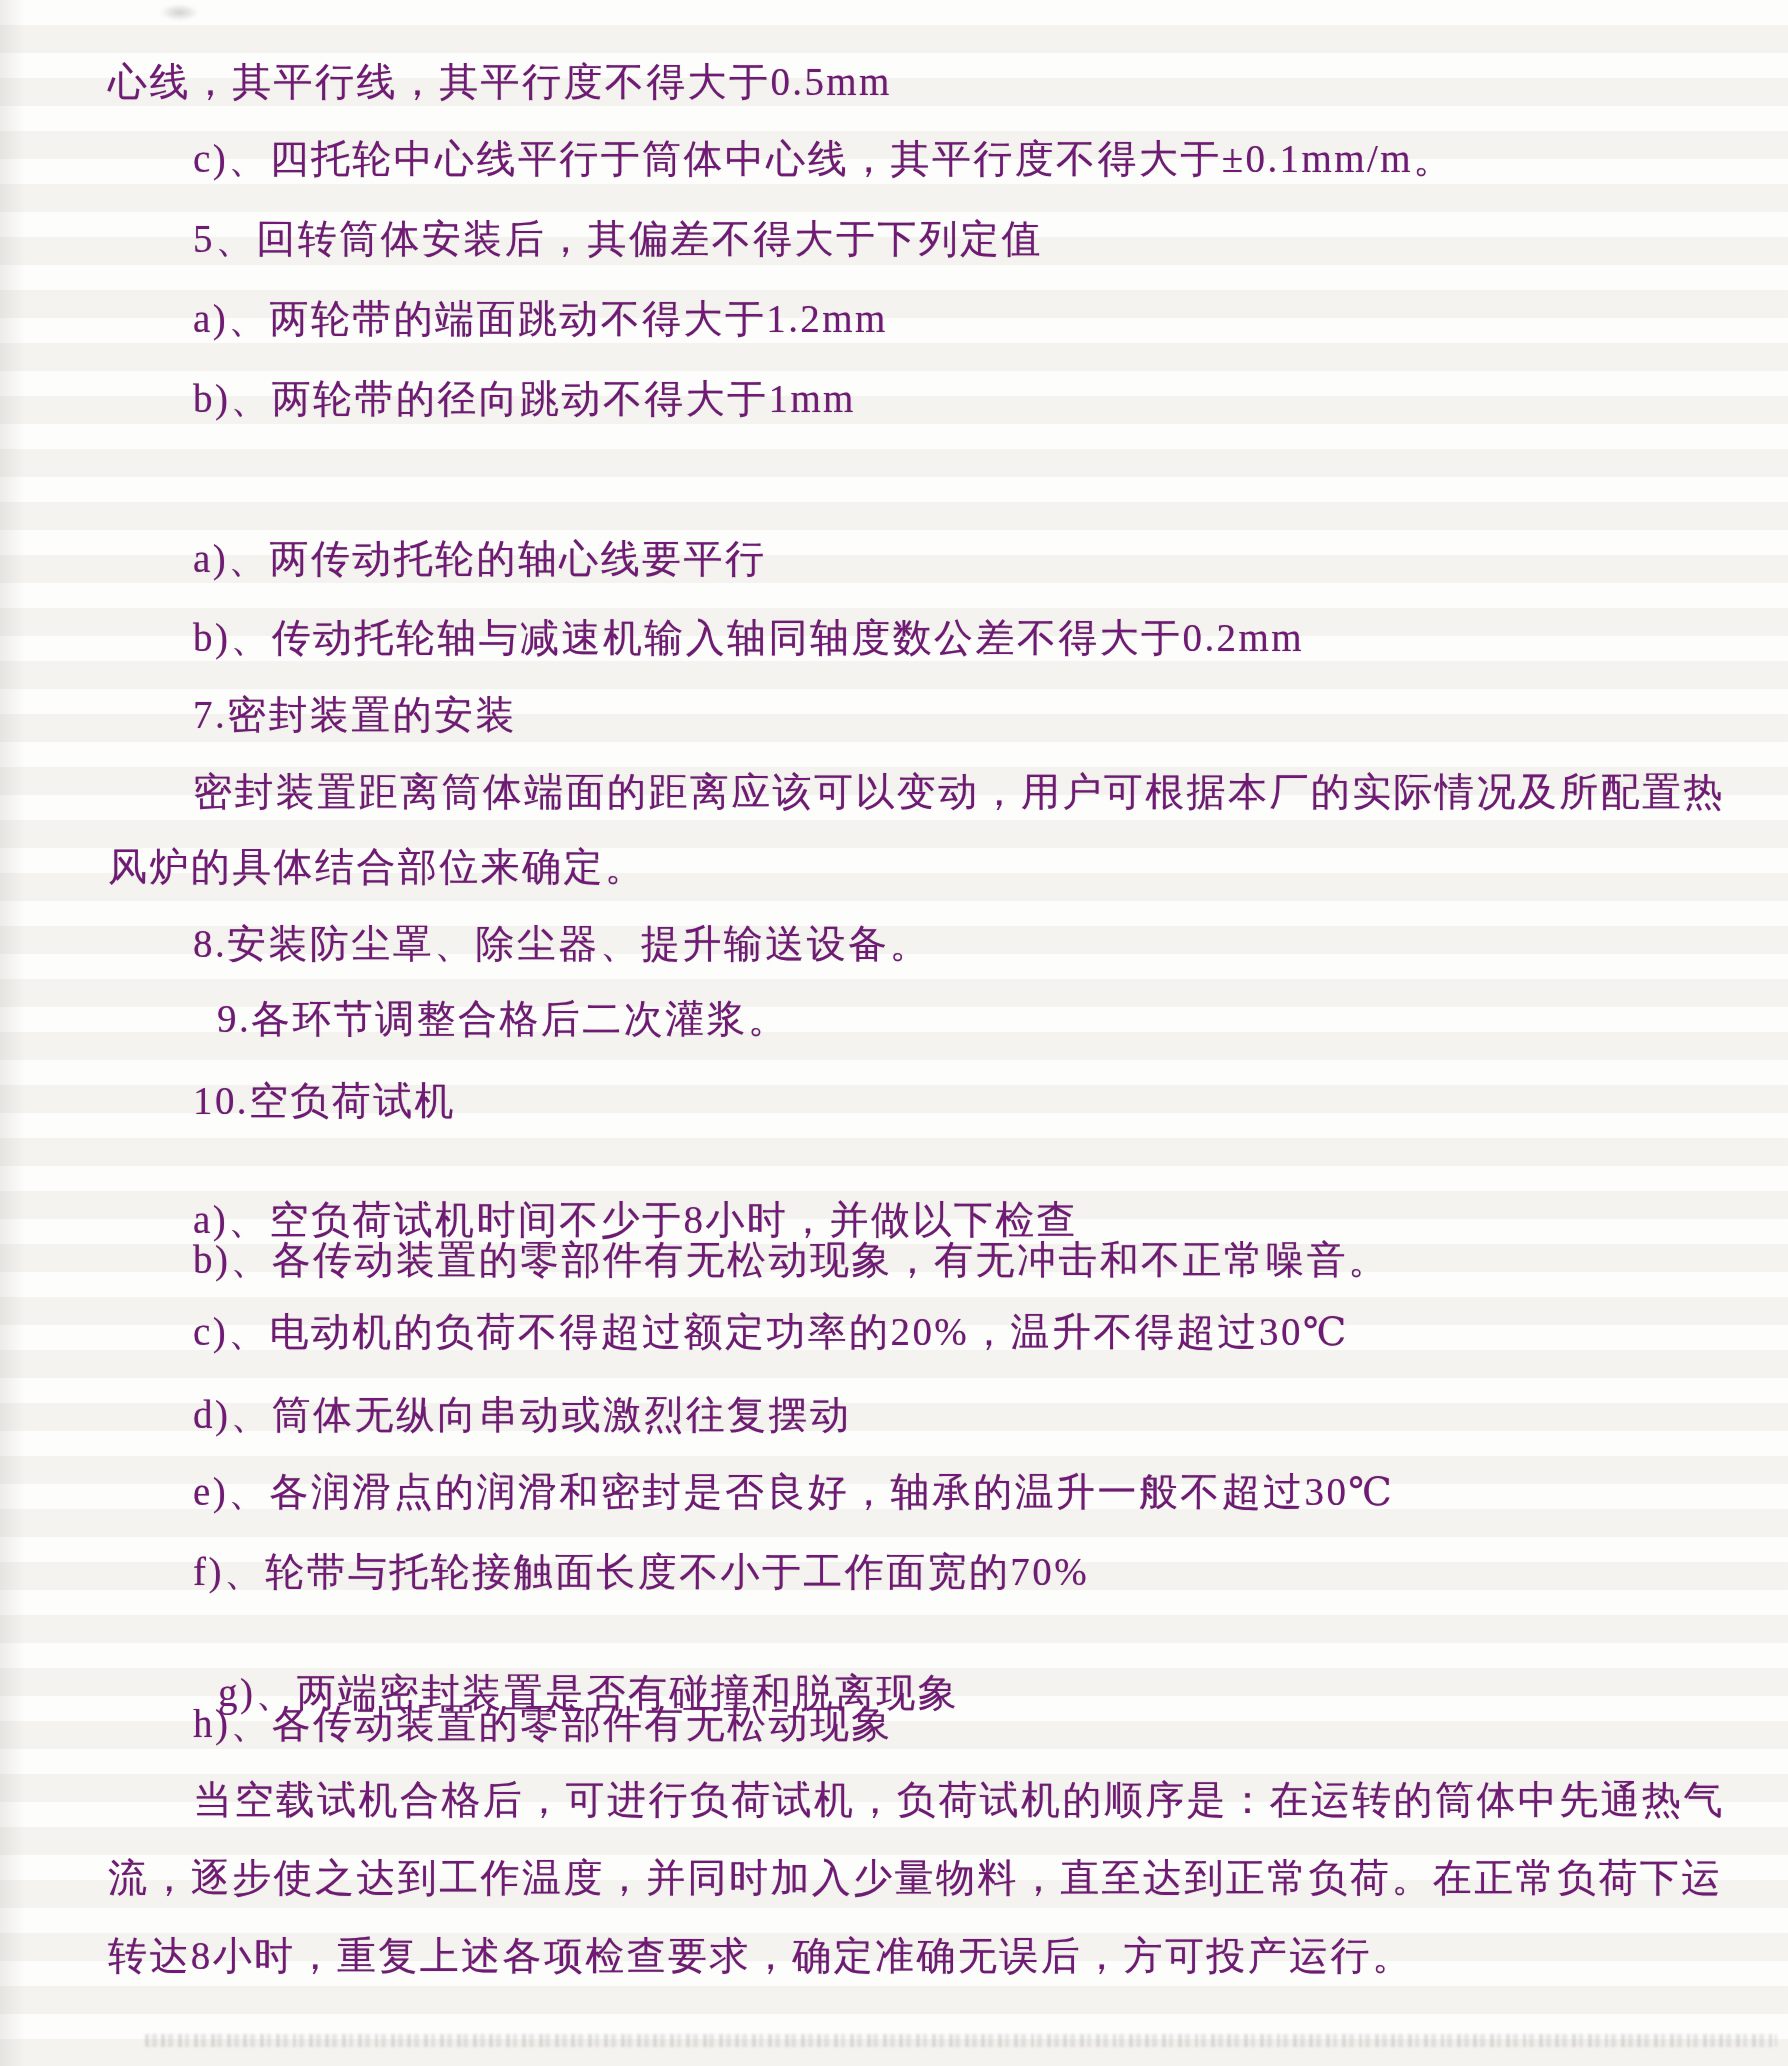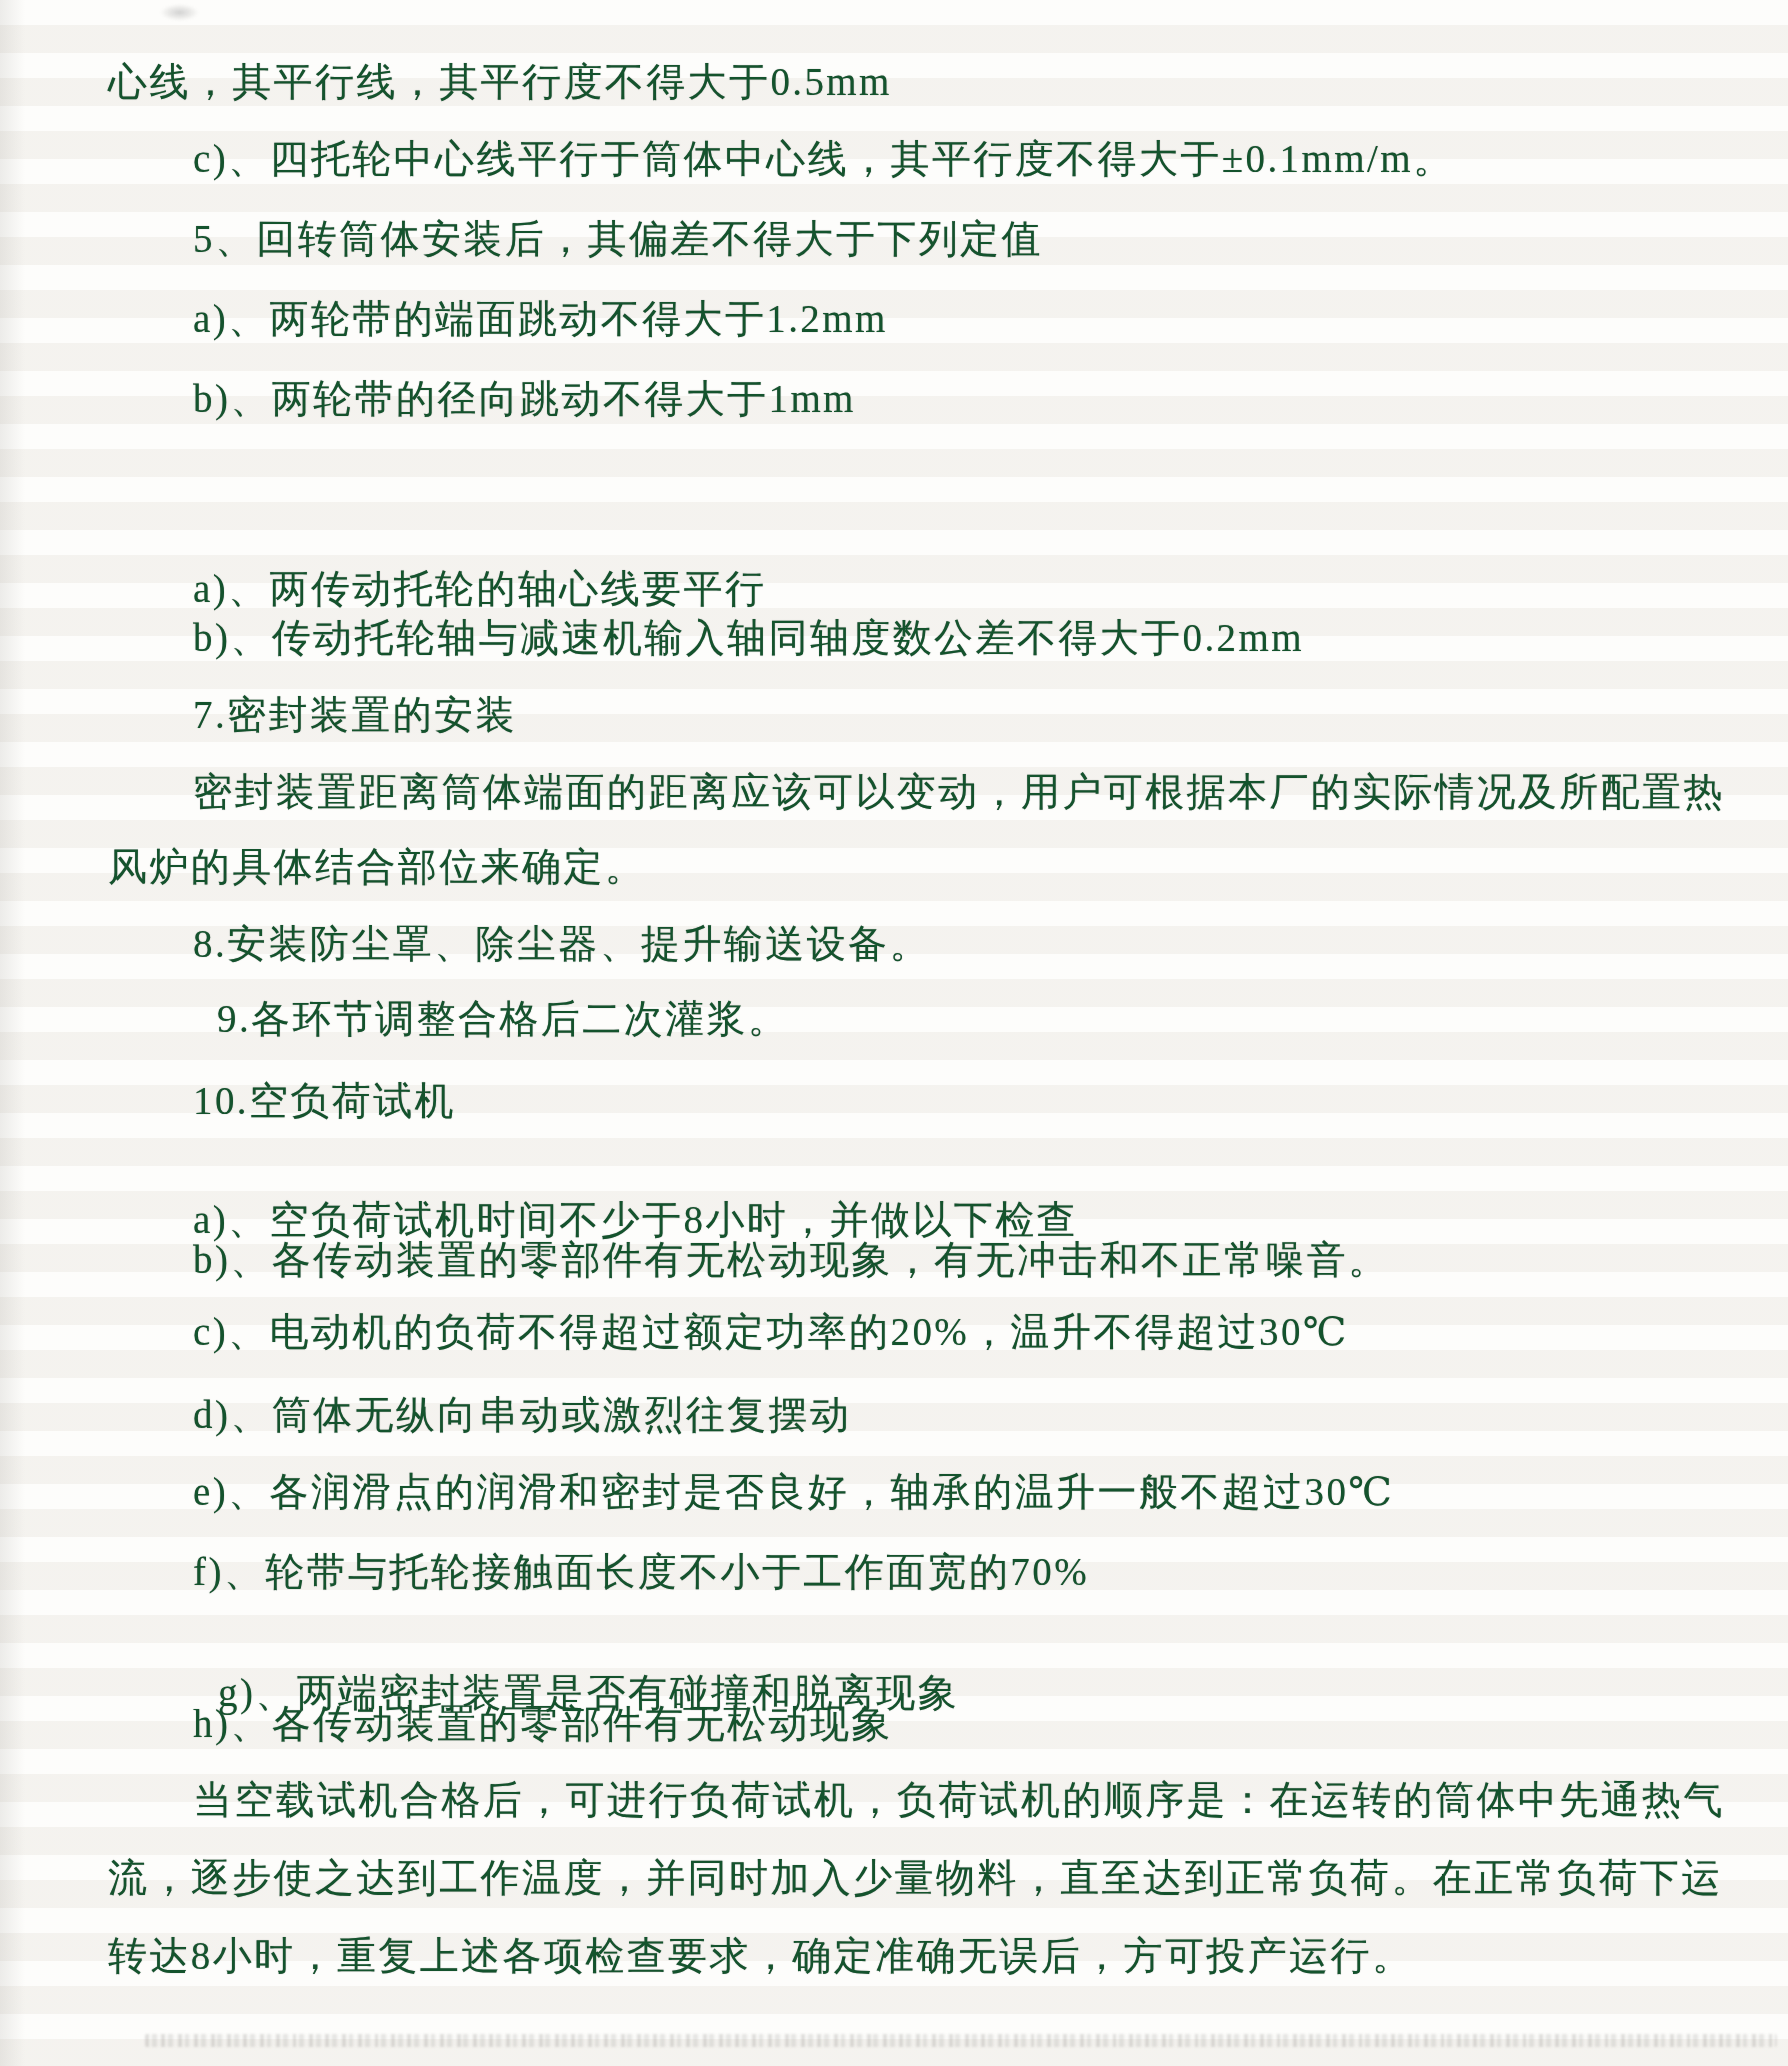--- a/index.html
+++ b/index.html
@@ -31,21 +31,21 @@
     position:absolute;
     left:0;top:0;bottom:0;width:25px;
     background:linear-gradient(90deg, rgba(160,158,152,0.18), rgba(160,158,152,0.0));
     pointer-events:none;
   }
   .doc-body{position:absolute;inset:0;}
   .line{
     position:absolute;
     font-size:39px;
     line-height:44px;
-    color:#14532d;
+    color:#701a75;
     letter-spacing:2.4px;
     white-space:nowrap;
     filter:blur(0.5px);
     text-shadow:0 0 1px rgba(70,70,70,0.55);
   }
   .flush{left:108px;}
   .indent{left:193px;}
   .top-artifact{
     position:absolute;
     left:160px;top:3.9px;width:39px;height:17.4px;
@@ -71,21 +71,21 @@
 <body>
 
 <div class="page">
   <div class="top-artifact"></div>
   <div class="doc-body" id="doc-body">
       <div class="line flush" style="top: 60px;">心线，其平行线，其平行度不得大于0.5mm</div>
       <div class="line indent" style="top: 137px;">c)、四托轮中心线平行于筒体中心线，其平行度不得大于±0.1mm/m。</div>
       <div class="line indent" style="top: 217px; text-align: center;">5、回转筒体安装后，其偏差不得大于下列定值</div>
       <div class="line indent" style="top: 297px;">a)、两轮带的端面跳动不得大于1.2mm</div>
       <div class="line indent" style="top: 377px;">b)、两轮带的径向跳动不得大于1mm</div>
-      <div class="line indent" style="top: 567px;">a)、两传动托轮的轴心线要平行</div>
+      <div class="line indent" style="top: 537px;">a)、两传动托轮的轴心线要平行</div>
       <div class="line indent" style="top: 616px;">b)、传动托轮轴与减速机输入轴同轴度数公差不得大于0.2mm</div>
       <div class="line indent" style="top: 693px;">7.密封装置的安装</div>
       <div class="line indent" style="top: 770px;">密封装置距离筒体端面的距离应该可以变动，用户可根据本厂的实际情况及所配置热</div>
       <div class="line flush" style="top: 845px;">风炉的具体结合部位来确定。</div>
       <div class="line indent" style="top: 922px;">8.安装防尘罩、除尘器、提升输送设备。</div>
       <div class="line indent" style="top: 997px; margin-left: 24px;">9.各环节调整合格后二次灌浆。</div>
       <div class="line indent" style="top: 1079px;">10.空负荷试机</div>
       <div class="line indent" style="top: 1198px;">a)、空负荷试机时间不少于8小时，并做以下检查</div>
       <div class="line indent" style="top: 1238px;">b)、各传动装置的零部件有无松动现象，有无冲击和不正常噪音。</div>
       <div class="line indent" style="top: 1310px;">c)、电动机的负荷不得超过额定功率的20%，温升不得超过30℃</div>

